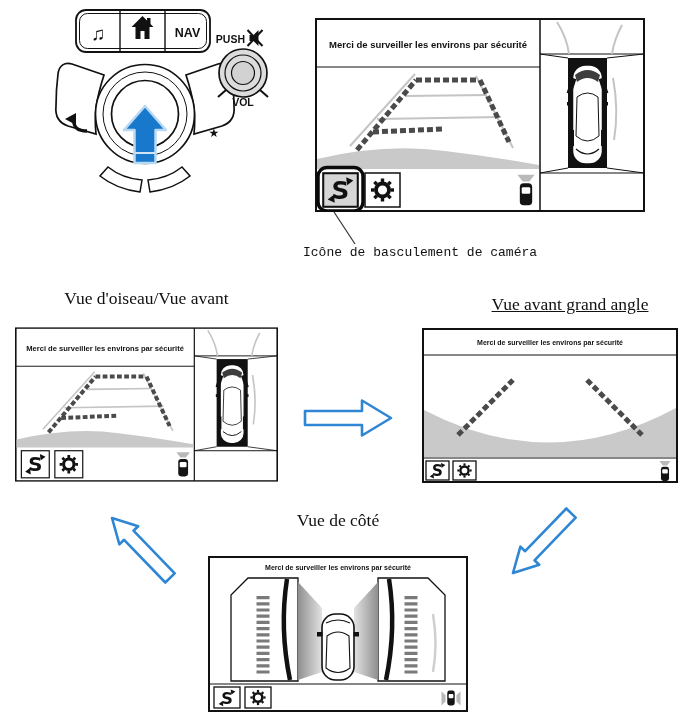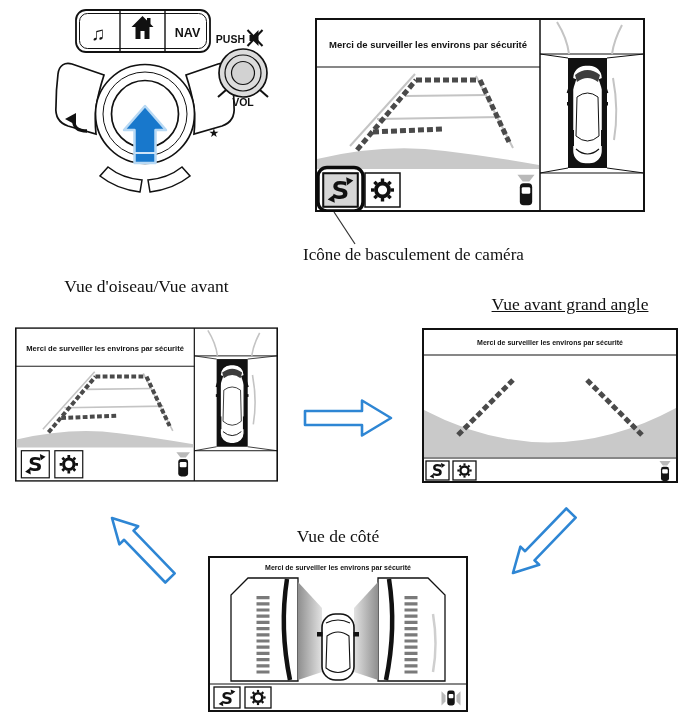--- a/index.html
+++ b/index.html
@@ -1,21 +1,21 @@
 <!DOCTYPE html>
 <html><head>
 <meta charset="utf-8">
 <style>
   html,body{margin:0;padding:0;background:#fff;}
   #canvas{position:relative;width:688px;height:720px;background:#fff;overflow:hidden;
           font-family:"Liberation Sans","DejaVu Sans",sans-serif;color:#111;}
   .abs{position:absolute;}
   .serif-label{font-family:"Liberation Serif","DejaVu Serif",serif;font-size:17.5px;color:#111;
                text-align:center;white-space:nowrap;}
-  .caption{font-family:Liberation Serif, serif;font-size:17px;color:#111;white-space:nowrap;}
+  .caption{font-family:Liberation Mono, monospace;font-size:13px;color:#111;white-space:nowrap;}
   svg{display:block;}
   .defs-holder{position:absolute;width:0;height:0;overflow:hidden;}
 </style>
 </head>
 <body>
 
 <div id="canvas">
 
 <svg class="defs-holder" aria-hidden="true">
   <defs>
@@ -180,21 +180,21 @@
   <rect x="8.5" y="155.5" width="34" height="33" fill="#d6d6d6" stroke="#111" stroke-width="1.5"></rect>
   <use href="#glyph-toggle" transform="translate(25.5,171.5) scale(0.95)"></use>
   <rect x="3" y="149.5" width="45" height="43.5" rx="9" fill="none" stroke="#0a0a0a" stroke-width="3.5"></rect>
 </svg>
 
 <svg class="abs" style="left:329px;top:211px;" width="32" height="36">
   <line x1="5" y1="1" x2="26" y2="33" stroke="#333" stroke-width="1.2"></line>
 </svg>
 <div class="abs caption" style="left:303px;top:245px;">Icône de basculement de caméra</div>
 
-<div class="abs serif-label" style="left:15px;top:276px;width:263px;">Vue d'oiseau/Vue avant</div>
+<div class="abs serif-label" style="left:15px;top:288px;width:263px;">Vue d'oiseau/Vue avant</div>
 <div class="abs serif-label" style="left:460px;top:294px;width:220px;text-decoration:underline;">Vue avant grand angle</div>
 
 <svg class="abs" style="left:15px;top:327px;" width="263" height="155" viewBox="0 0 330 194">
   <use href="#screenA"></use>
 </svg>
 
 <svg class="abs" style="left:422px;top:328px;" width="256" height="155" viewBox="0 0 256 155">
   <rect x="1" y="1" width="254" height="153" fill="#fff" stroke="#111" stroke-width="2"></rect>
   <line x1="1" y1="27" x2="255" y2="27" stroke="#111" stroke-width="1.2"></line>
   <text x="128" y="17" text-anchor="middle" font-size="7" font-weight="bold" font-family="Liberation Sans, DejaVu Sans, sans-serif" fill="#111">Merci de surveiller les environs par sécurité</text>
@@ -216,21 +216,21 @@
 <svg class="abs" style="left:302px;top:396px;" width="92" height="44">
   <path d="M3,15 H60 V4.5 L89,22 L60,39.5 V29 H3 Z" fill="#fff" stroke="#2e86d4" stroke-width="2.6" stroke-linejoin="round"></path>
 </svg>
 <svg class="abs" style="left:505px;top:503px;" width="78" height="80">
   <path d="M8,70 L34.2,61.8 L29.5,57.3 L70.7,14.6 L61.3,5.5 L20.1,48.2 L15.4,43.6 Z" fill="#fff" stroke="#2e86d4" stroke-width="2.6" stroke-linejoin="round"></path>
 </svg>
 <svg class="abs" style="left:104px;top:510px;" width="78" height="80">
   <path d="M8,8 L34.2,16.2 L29.5,20.7 L70.7,63.4 L61.3,72.5 L20.1,29.8 L15.4,34.4 Z" fill="#fff" stroke="#2e86d4" stroke-width="2.6" stroke-linejoin="round"></path>
 </svg>
 
-<div class="abs serif-label" style="left:208px;top:526px;width:260px;">Vue de côté</div>
+<div class="abs serif-label" style="left:208px;top:510px;width:260px;">Vue de côté</div>
 
 <svg class="abs" style="left:208px;top:556px;" width="260" height="156" viewBox="0 0 260 156">
   <rect x="1" y="1" width="258" height="154" fill="#fff" stroke="#111" stroke-width="2"></rect>
   <text x="130" y="14" text-anchor="middle" font-size="7" font-weight="bold" font-family="Liberation Sans, DejaVu Sans, sans-serif" fill="#111">Merci de surveiller les environs par sécurité</text>
 
   <g>
     <polygon points="40,22 90,22 90,125 23,125 23,39" fill="#fff" stroke="#111" stroke-width="1.3"></polygon>
     <line x1="55" y1="40" x2="55" y2="118" stroke="#7a7a7a" stroke-width="13" stroke-dasharray="3.2 3"></line>
     <path d="M79,23 C74,55 75,90 82,124" stroke="#111" stroke-width="4.5" fill="none"></path>
   </g>

